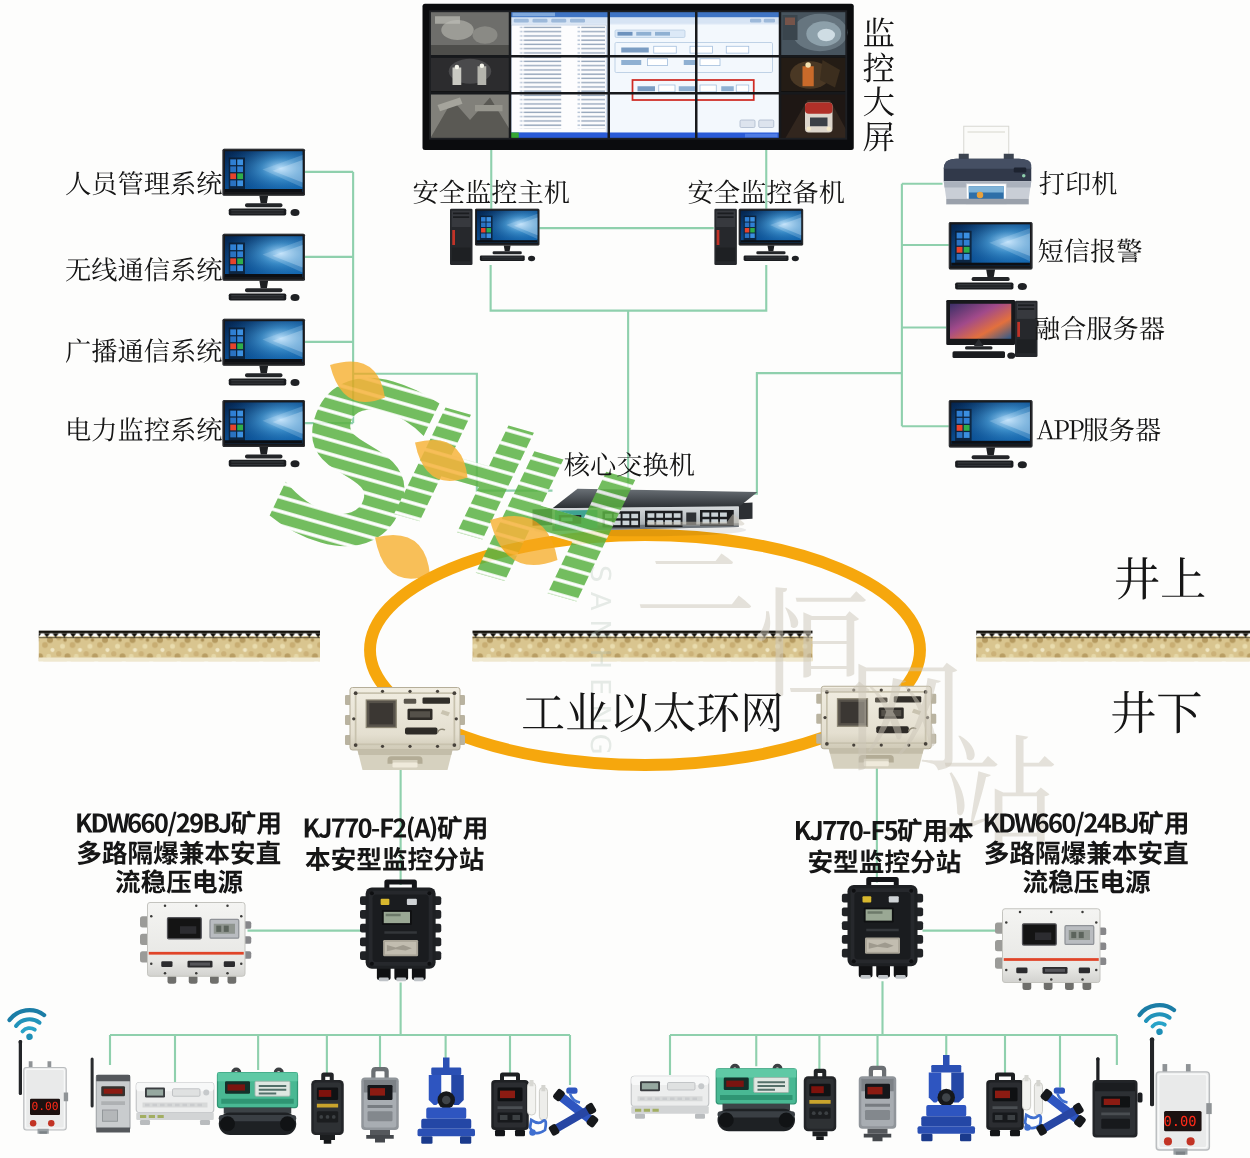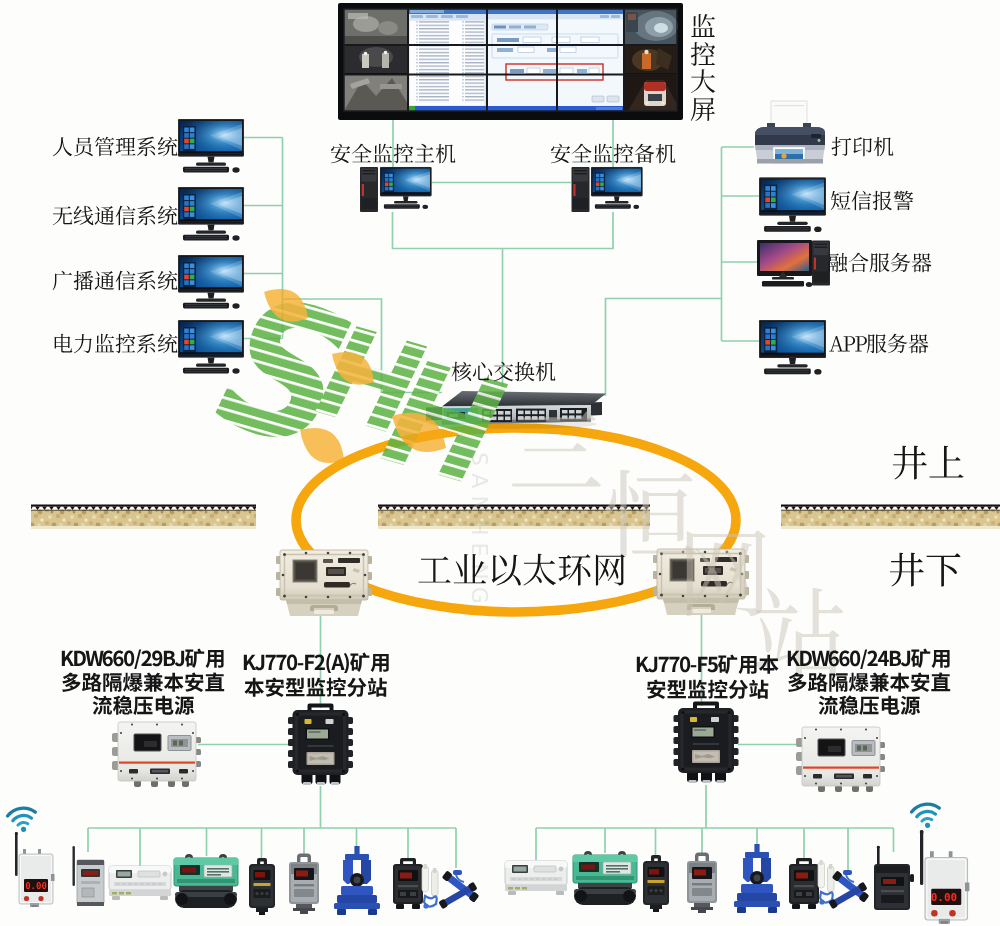--- a/index.html
+++ b/index.html
@@ -8,21 +8,21 @@
   #stage{position:absolute;left:0;top:0;width:1000px;height:926px;}
   #scene{position:absolute;left:0;top:0;}
   .layer{position:absolute;left:0;top:0;width:1000px;height:926px;pointer-events:none;}
   .lbl{position:absolute;color:#161616;white-space:nowrap;}
   .lbl .line{display:block;}
   .cjk{display:inline-block;vertical-align:top;}
   .t-right{text-align:right;}
   .t-center{text-align:center;}
   .t-left{text-align:left;}
   .led{position:absolute;color:#ff2a18;font-family:"DejaVu Sans Mono","Liberation Mono",monospace;
-       font-weight:bold;text-align:center;letter-spacing:0;}
+       font-weight:normal;text-align:center;letter-spacing:0;}
   #wm-logo{position:absolute;left:0;top:0;}
   .wm-cn{position:absolute;color:rgba(203,198,184,0.50);}
   .wm-latin{position:absolute;color:rgba(175,192,180,0.30);font-size:22px;letter-spacing:7px;
             transform:rotate(90deg);transform-origin:left top;font-family:"DejaVu Sans","Liberation Sans",sans-serif;}
 </style>
 </head>
 <body>
 
 <div id="stage">
 

